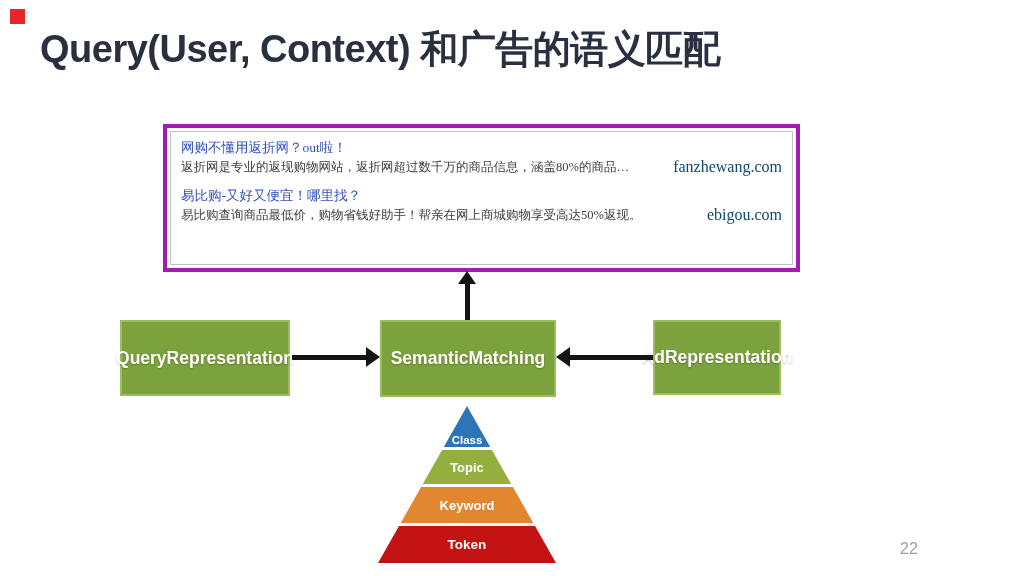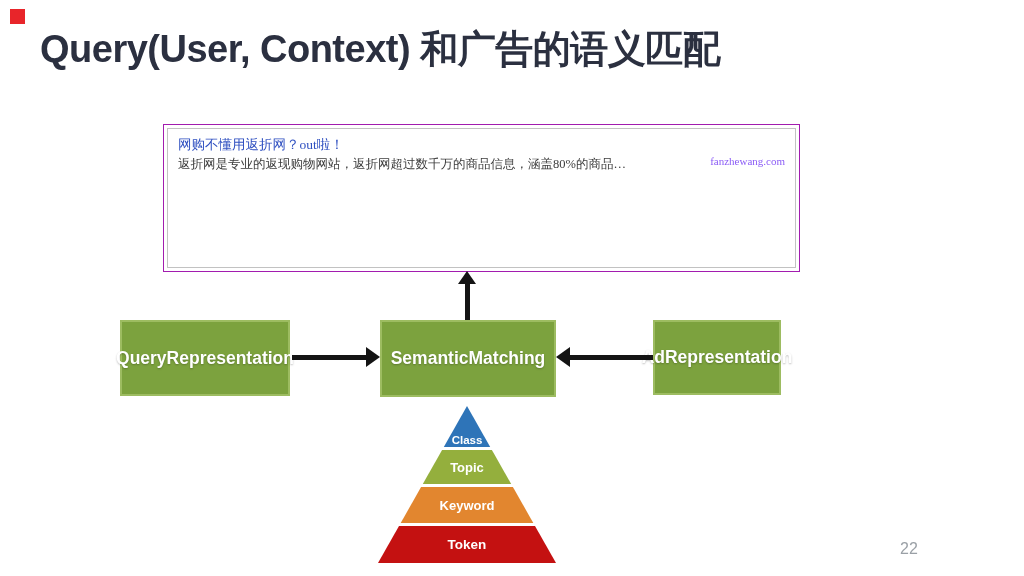--- a/index.html
+++ b/index.html
@@ -3,29 +3,29 @@
 <meta charset="utf-8">
 <style>
   html,body{margin:0;padding:0;background:#fff;}
   .slide{position:relative;width:1024px;height:576px;background:#ffffff;overflow:hidden;
          font-family:"Liberation Sans",sans-serif;padding-left:22px;}
   .red-square{position:absolute;left:10px;top:9px;width:15px;height:15px;background:#e8252a;}
   .title{position:absolute;left:40px;top:24px;margin:0;font-size:38px;font-weight:700;
          color:#2b3040;letter-spacing:-0.5px;white-space:nowrap;}
   
   .serp{position:absolute;left:163px;top:124px;width:637px;height:148px;box-sizing:border-box;
-        background:#fff;border:1px solid #a21caf;padding:3px;}
+        background:#fff;border:4px solid #a21caf;padding:3px;}
   .serp-inner{box-sizing:border-box;height:100%;border:1px solid #c2c2c2;padding:6px 10px 4px 10px;
         overflow:hidden;font-family:"Liberation Serif","DejaVu Serif",serif;}
   .result{margin-bottom:10px;}
   .result:last-child{margin-bottom:0;}
   .r-title{color:#2e4fc0;font-size:13.5px;line-height:20px;cursor:pointer;}
   .r-row{display:flex;justify-content:space-between;align-items:flex-start;}
   .r-desc{color:#3c3c3c;font-size:12.5px;line-height:18px;}
-  .r-url{color:#8b5cf6;font-size:11px;margin-left:14px;white-space:nowrap;cursor:pointer;}
+  .r-url{color:#0c4a6e;font-size:16px;margin-left:14px;white-space:nowrap;cursor:pointer;}
   
   .gbox{position:absolute;box-sizing:border-box;background:#7ca23e;border:2px solid #9dbc61;
         color:#fff;font-weight:700;font-size:17.5px;line-height:23px;text-align:center;
         display:flex;justify-content:center;align-items:center;
         text-shadow:0 1px 2px rgba(0,0,0,0.25);}
   .gbox span{display:block;}
   #box-query{left:120px;top:320px;width:170px;height:76px;}
   #box-matching{left:380px;top:320px;width:176px;height:77px;}
   #box-ad{left:653px;top:320px;width:128px;height:75px;}
   
@@ -59,20 +59,27 @@
 
       <div class="result">
         <div class="r-title">网购不懂用返折网？out啦！</div>
         <div class="r-row">
           <span class="r-desc">返折网是专业的返现购物网站，返折网超过数千万的商品信息，涵盖80%的商品…</span>
           <span class="r-url">fanzhewang.com</span>
         </div>
       </div>
 
 
+      <div class="result">
+        <div class="r-title">易比购-又好又便宜！哪里找？</div>
+        <div class="r-row">
+          <span class="r-desc">易比购查询商品最低价，购物省钱好助手！帮亲在网上商城购物享受高达50%返现。</span>
+          <span class="r-url">ebigou.com</span>
+        </div>
+      </div>
 
     </div>
   </div>
 
   <div class="shaft" id="arr-up-shaft"></div>
   <div id="arr-up-head"></div>
 
   <div class="gbox" id="box-query">
     <span>Query</span>
     <span>Representation</span>

